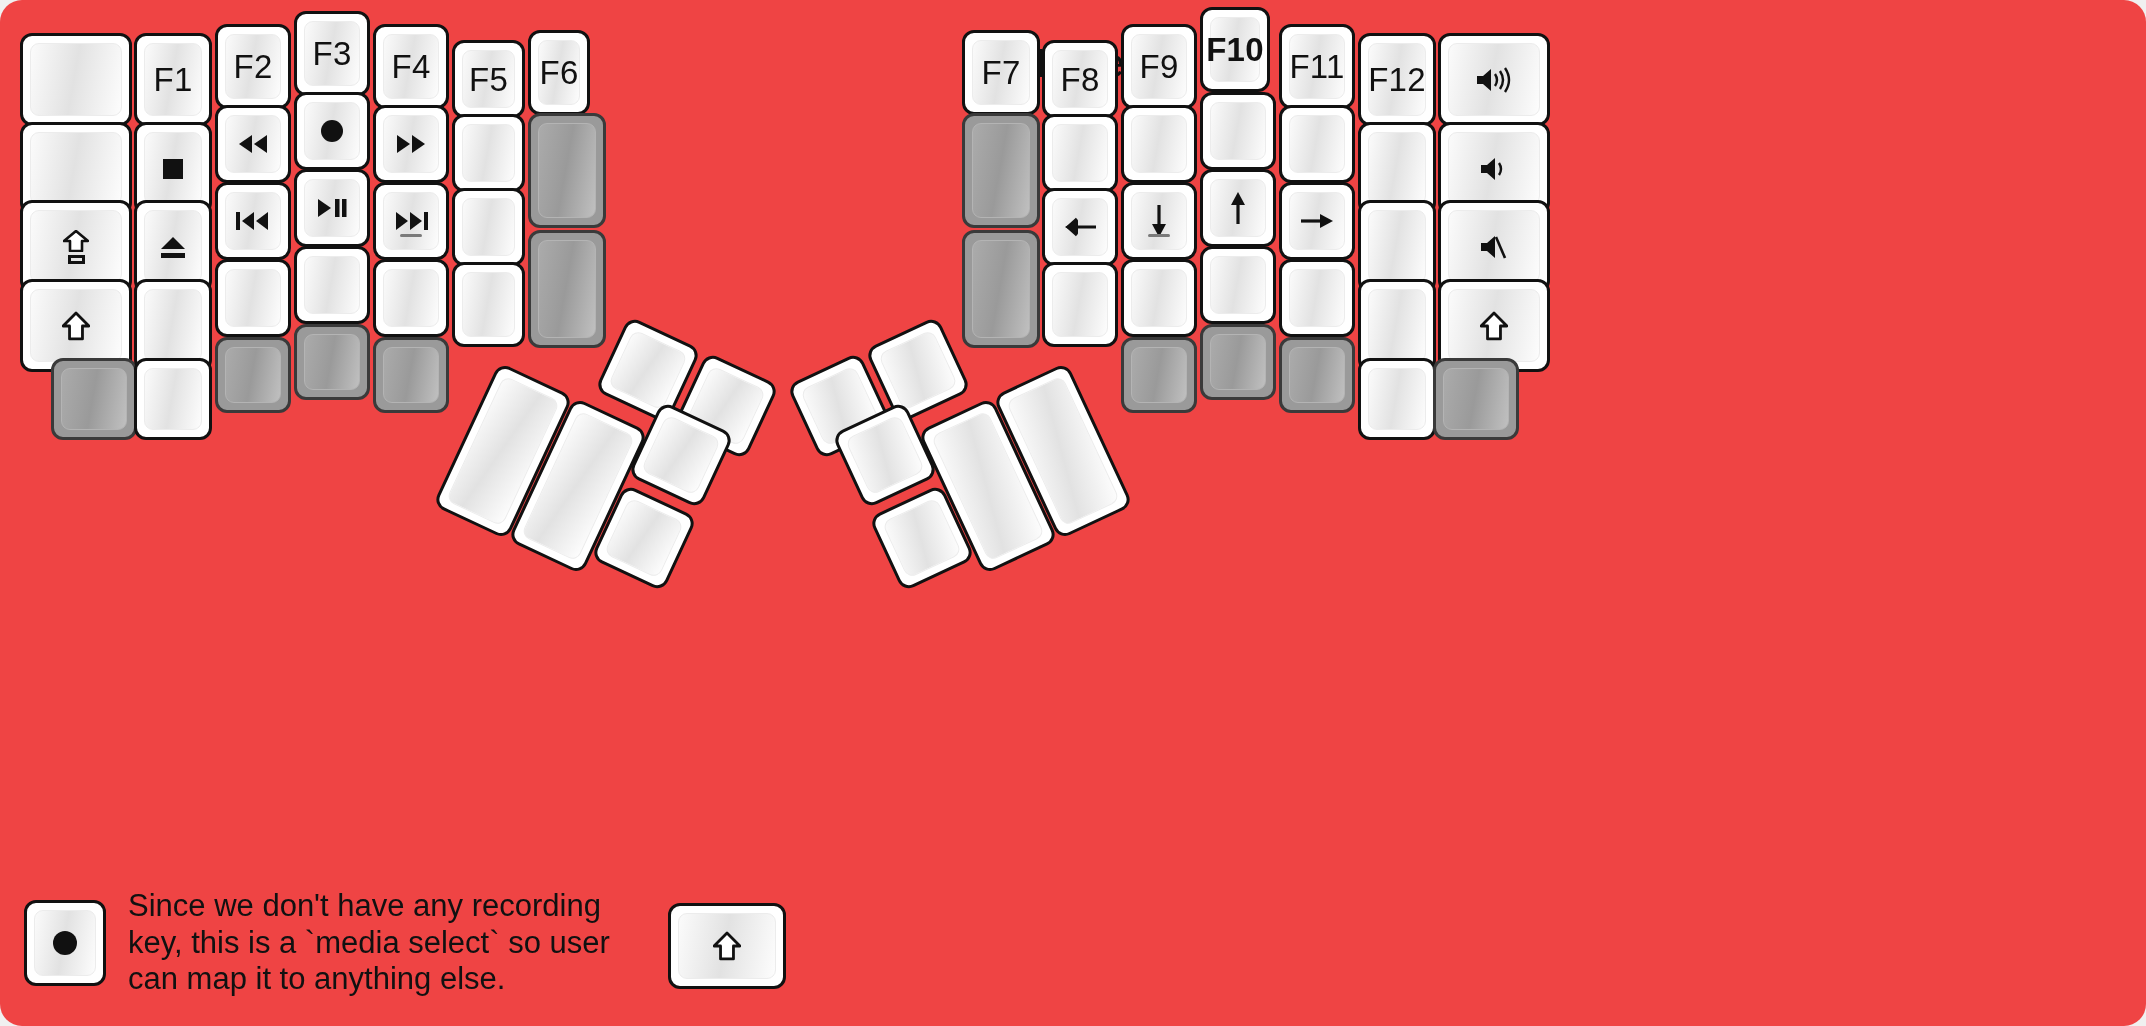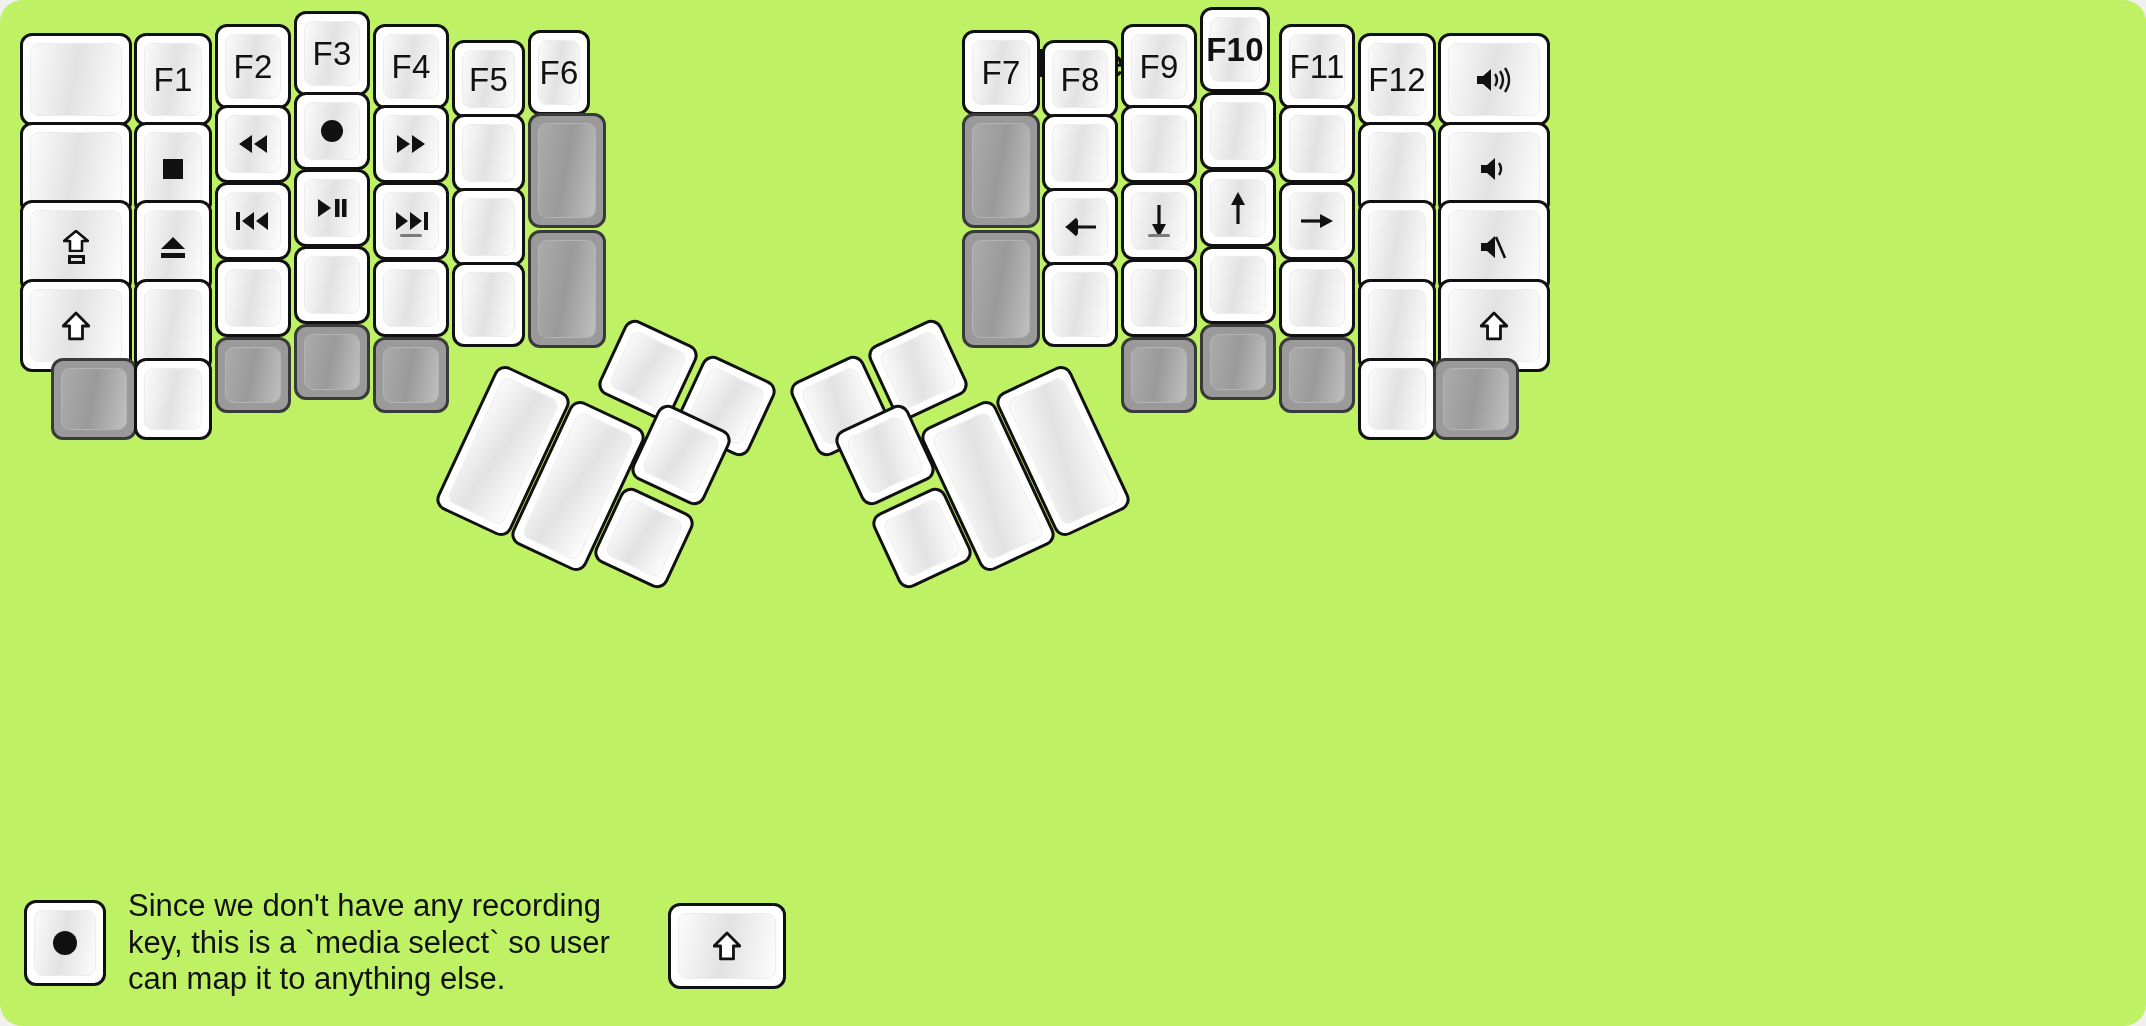--- a/index.html
+++ b/index.html
@@ -2,21 +2,21 @@
 <html><head>
 <meta charset="utf-8">
 <style>
   html,body{margin:0;padding:0;}
   body{
     width:2146px;height:1026px;
     background:#f0f0f0;
     font-family:"Liberation Sans", sans-serif;
     overflow:hidden;
   }
-  #root{position:relative;width:2146px;height:1026px;background:#bef264;border-radius:22px;}
+  #root{position:relative;width:2146px;height:1026px;background:#ef4444;border-radius:22px;}
 
   
   .key{
     position:absolute;
     box-sizing:border-box;
     border:3px solid #111111;
     border-radius:12px;
     background:#ffffff;
     padding:7px;
   }

